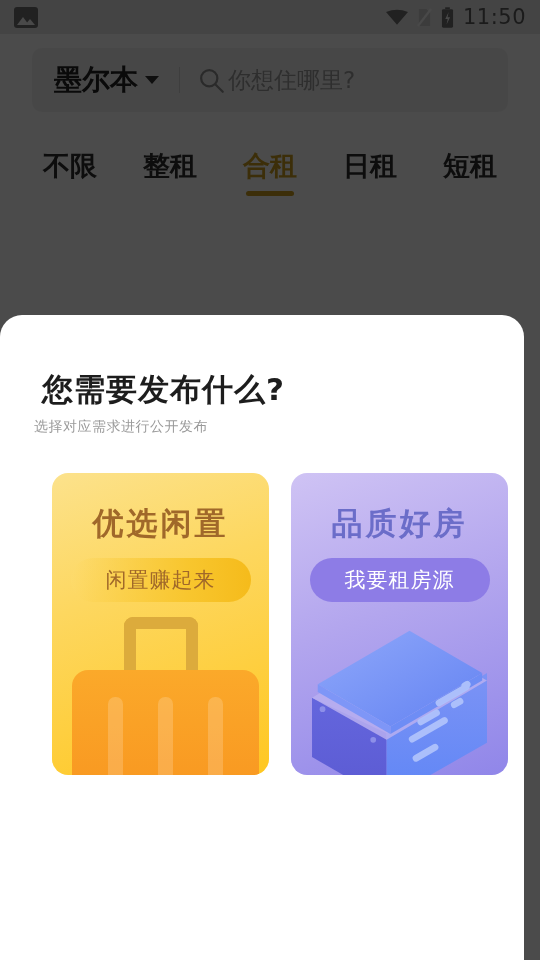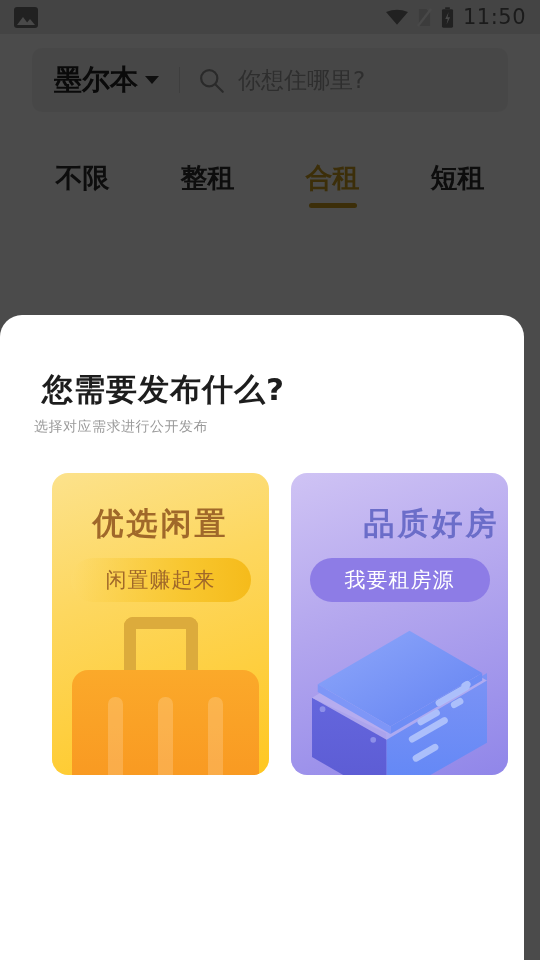--- a/index.html
+++ b/index.html
@@ -56,25 +56,25 @@
     display:flex; align-items:center; padding:0 22px;
   }
   #city-name { font-size:28px; font-weight:bold; color:#222; }
   .caret-down {
     width:0;height:0;margin-left:7px;
     border-left:7px solid transparent;border-right:7px solid transparent;
     border-top:8px solid #333;
   }
   .v-divider { width:1px; height:26px; background:#cfcfcf; margin:0 18px 0 20px; }
   .search-glyph { width:27px;height:27px; }
-  #search-placeholder { font-size:23px; color:#9b9b9b; margin-left:13px; }
+  #search-placeholder { font-size:23px; color:#9b9b9b; margin-left:3px; }
 
   #tabs {
     position:absolute; top:132px; left:0; width:540px; height:64px;
-    display:flex; align-items:flex-end; justify-content:space-around;
+    display:flex; align-items:center; justify-content:space-around;
     padding:0 20px;
   }
   .tab { position:relative; text-align:center; padding-top:4px; }
   .tab-label { font-size:27px; color:#2c2c2c; font-weight:bold; display:block; }
   .tab.active .tab-label { color:#c89c1e; }
   .tab.active::after {
     content:""; position:absolute; left:50%; transform:translateX(-50%);
     bottom:-12px; width:48px; height:5px; background:#c89c1e; border-radius:3px;
   }
 
@@ -142,21 +142,21 @@
   }
   .sc-stripe {
     position:absolute; bottom:0; width:15px; height:78px;
     background:rgba(255,255,255,0.18); border-radius:7px 7px 0 0;
   }
 
   
   #card-house {
     background:linear-gradient(160deg,#CFC3F4 0%,#B3A6EE 45%,#9086E9 100%);
   }
-  #card-house .card-title { color:#6B6DC9;margin-left:32px; }
+  #card-house .card-title { color:#6B6DC9; }
   #card-house .card-pill { background:#8D7CE6; color:#ffffff; }
   .isobox { position:absolute; left:0; bottom:0; width:100%; height:165px; }
 </style>
 </head>
 <body>
 
 <div id="app-background">
 
   <div id="status-bar">
     <div class="left">
@@ -192,20 +192,23 @@
 
   <div id="tabs">
     <div class="tab">
       <span class="tab-label">不限</span>
     </div>
     <div class="tab">
       <span class="tab-label">整租</span>
     </div>
     <div class="tab active">
       <span class="tab-label">合租</span>
+    </div>
+    <div class="tab">
+      <span class="tab-label">日租</span>
     </div>
     <div class="tab">
       <span class="tab-label">短租</span>
     </div>
   </div>
 </div>
 
 <div id="scrim"></div>
 
 <div id="sheet">

